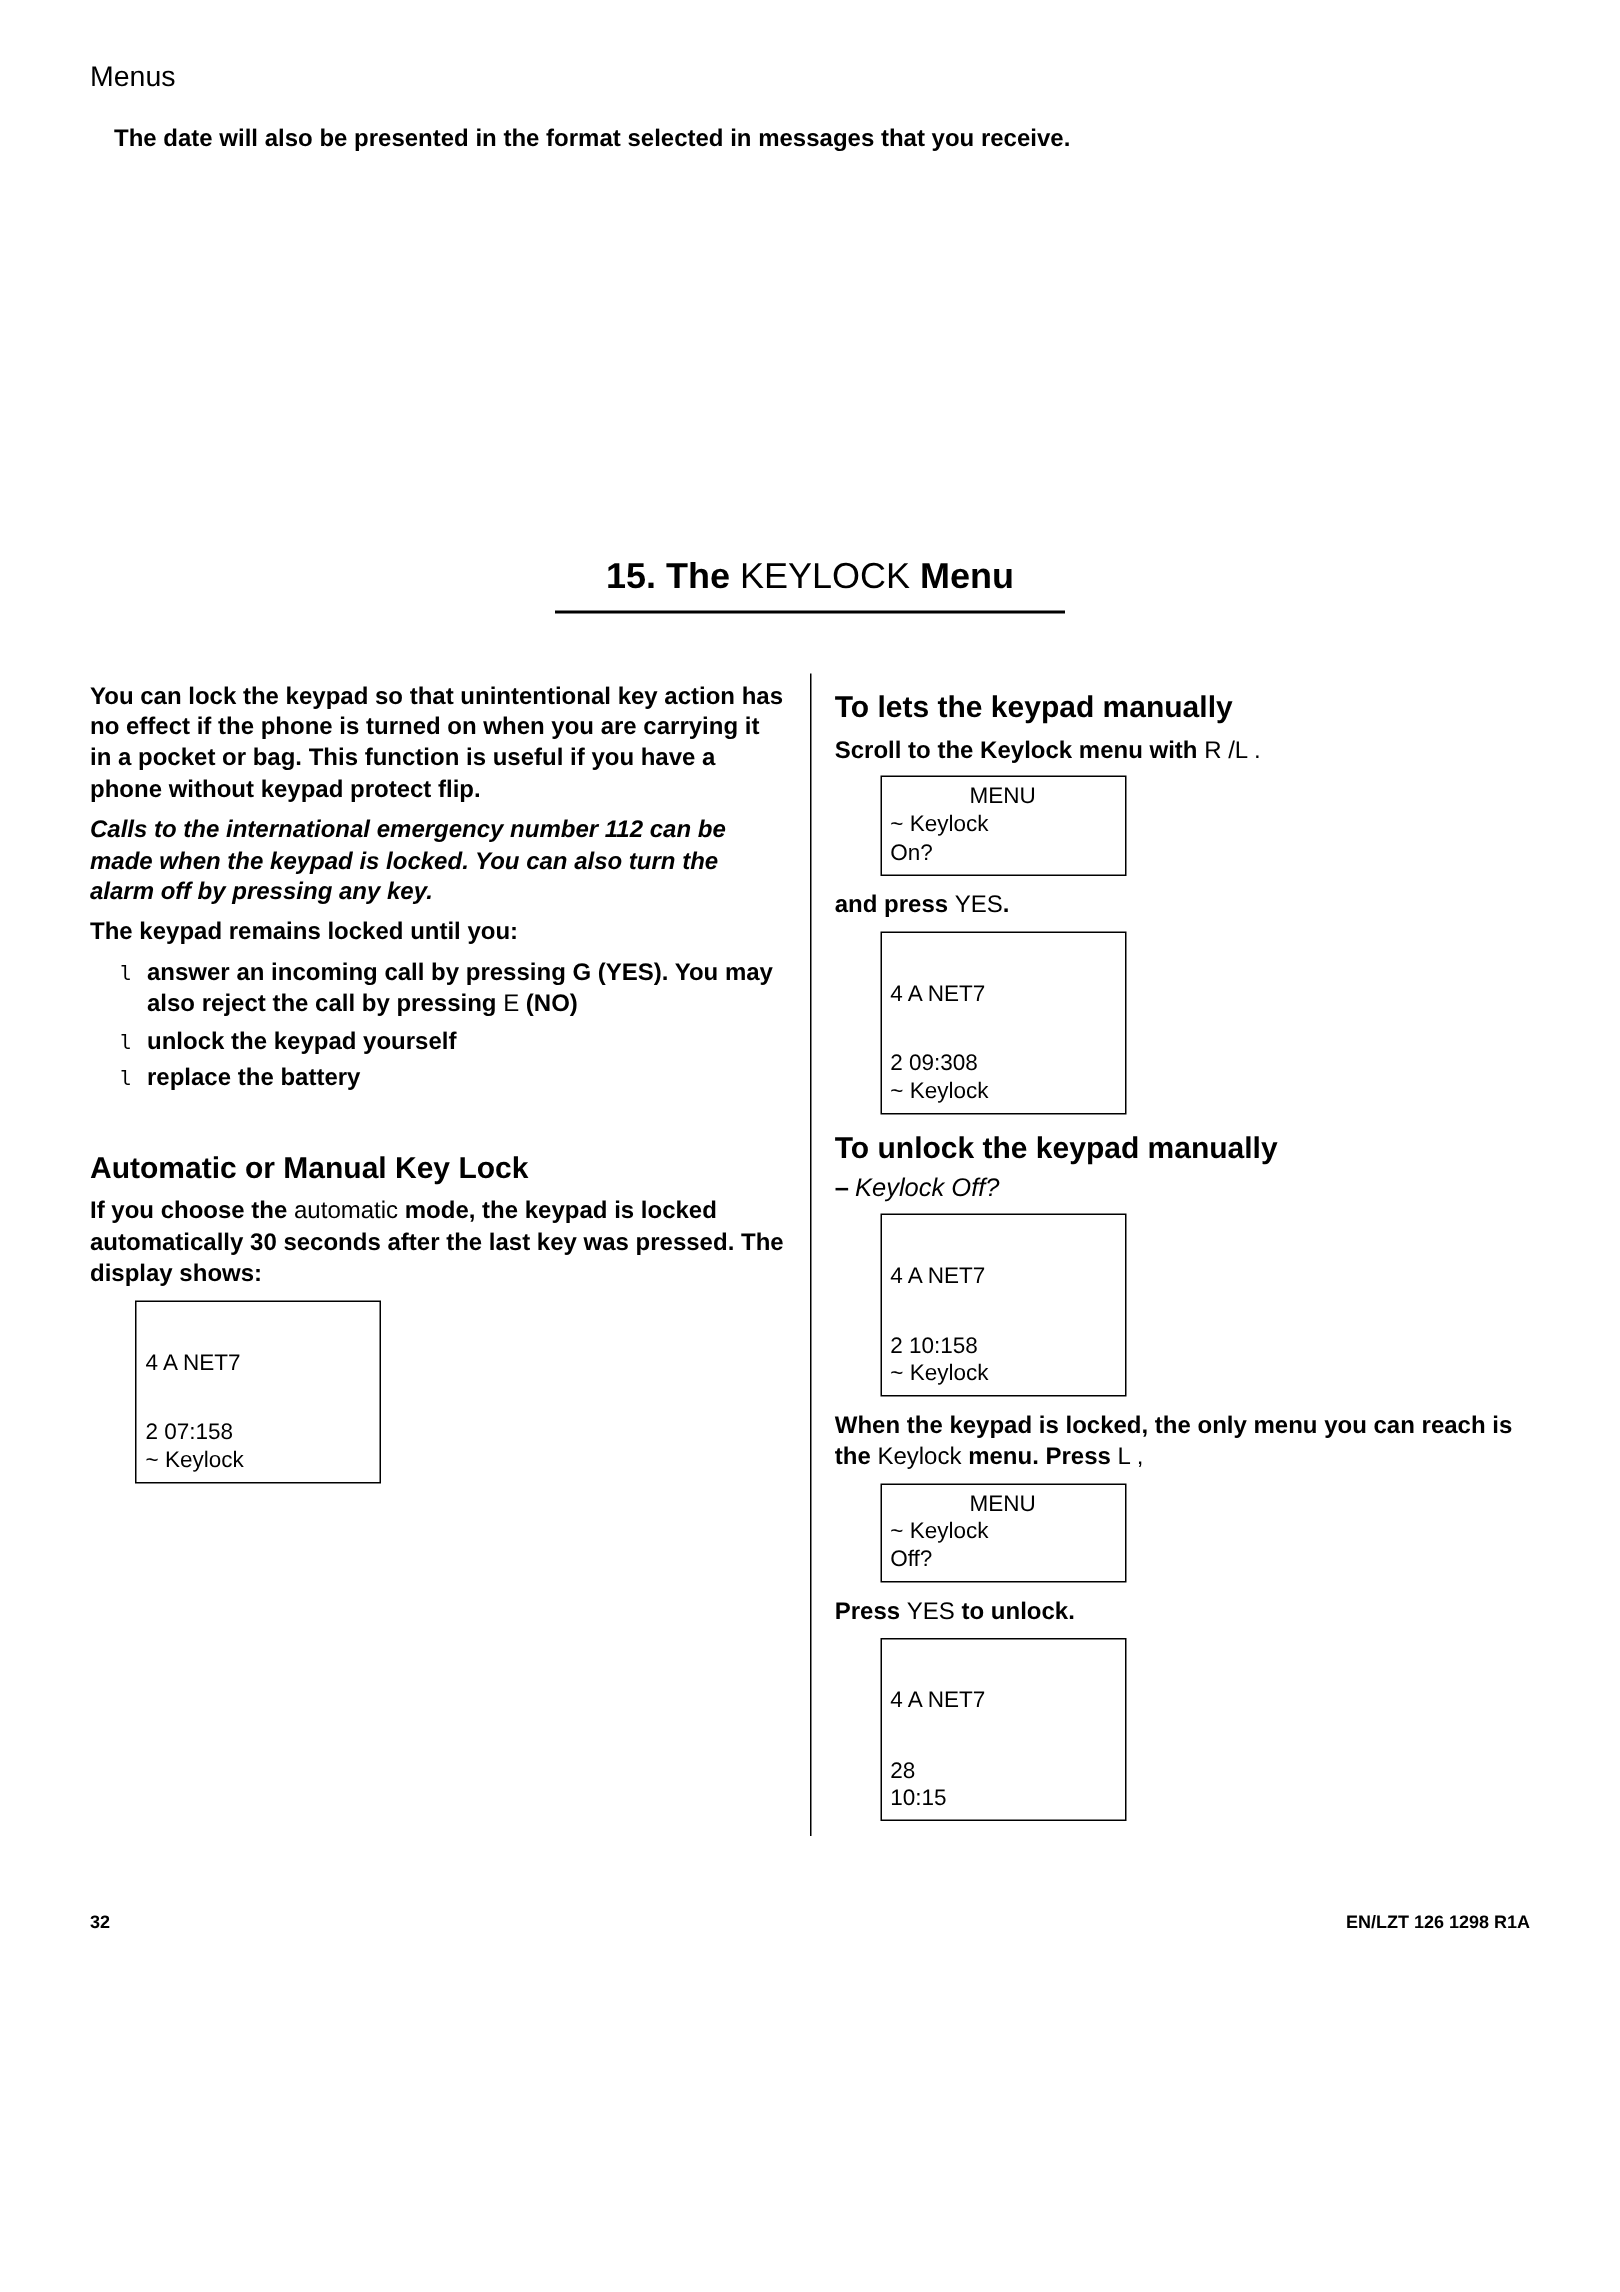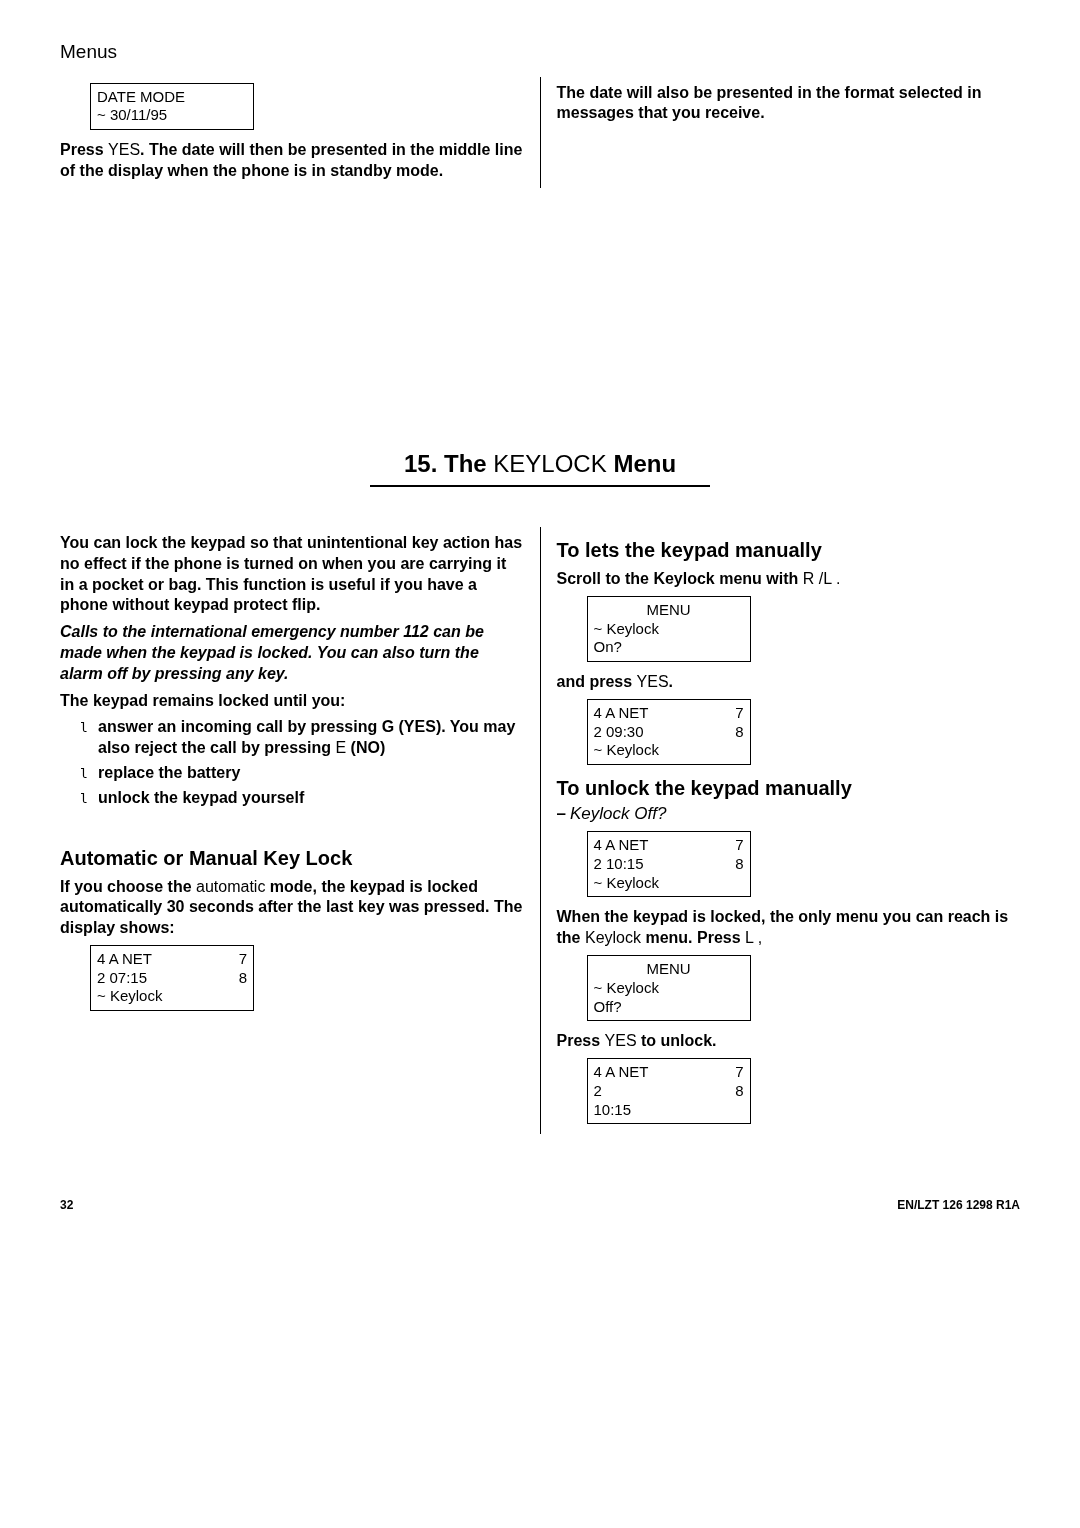--- a/index.html
+++ b/index.html
@@ -79,69 +79,61 @@
     content: "l";
     position: absolute;
     left: 0;
     font-weight: normal;
     font-family: monospace;
     font-size:13px;
     top:3px;
   }
   .row-line {
     display:flex;
-    justify-content:space-between;
+    justify-content:flex-start;
+    margin-top:28px;
   }
   .footer {
     display: flex;
     justify-content: space-between;
     font-size: 12px;
     font-weight: bold;
-    margin-top: 64px;
+    margin-top: 50px;
   }
   .code { font-family: inherit; }
   .spacer-big { height: 20px; }
 </style>
 </head>
 <body>
 
 <div class="header-run">Menus</div>
 
 <div class="two-col">
-  <div class="col col-left">
-    <div class="display-box">
-      <div>DATE MODE</div>
-      <div>~ 30/11/95</div>
-    </div>
-    <p class="bold">
-      <span>Press </span><span class="code" style="font-weight:normal">YES</span><span>. The date will then be presented in the middle line of the display when the phone is in standby mode.</span>
-    </p>
-  </div>
   <div class="col col-right">
     <p class="bold">The date will also be presented in the format selected in messages that you receive.</p>
   </div>
 </div>
 
 <div class="section-title">
   <span>15.</span>
   <span>The </span><span class="code" style="font-weight:normal">KEYLOCK</span><span> Menu</span>
 </div>
 <hr class="hr-short">
 
 <div class="two-col">
   <div class="col col-left">
     <p class="bold">You can lock the keypad so that unintentional key action has no effect if the phone is turned on when you are carrying it in a pocket or bag. This function is useful if you have a phone without keypad protect flip.</p>
     <p class="bold italic">Calls to the international emergency number 112 can be made when the keypad is locked. You can also turn the alarm off by pressing any key.</p>
     <p class="bold">The keypad remains locked until you:</p>
     <ul class="bullets">
       <li>
         <span>answer an incoming call by pressing </span><span>G (YES). You may also reject the call by pressing </span><span style="font-weight:normal">E</span><span> (NO)</span>
       </li>
+      <li>unlock the keypad yourself</li>
       <li>replace the battery</li>
-      <li>unlock the keypad yourself</li>
     </ul>
 
     <div class="spacer-big"></div>
     <h3>Automatic or Manual Key Lock</h3>
     <p class="bold">
       <span>If you choose the </span><span style="font-weight:normal">automatic </span><span>mode, the keypad is locked automatically 30 seconds after the last key was pressed. The display shows:</span>
     </p>
     <div class="display-box">
       <div class="row-line">
           <span>4   A NET</span>

